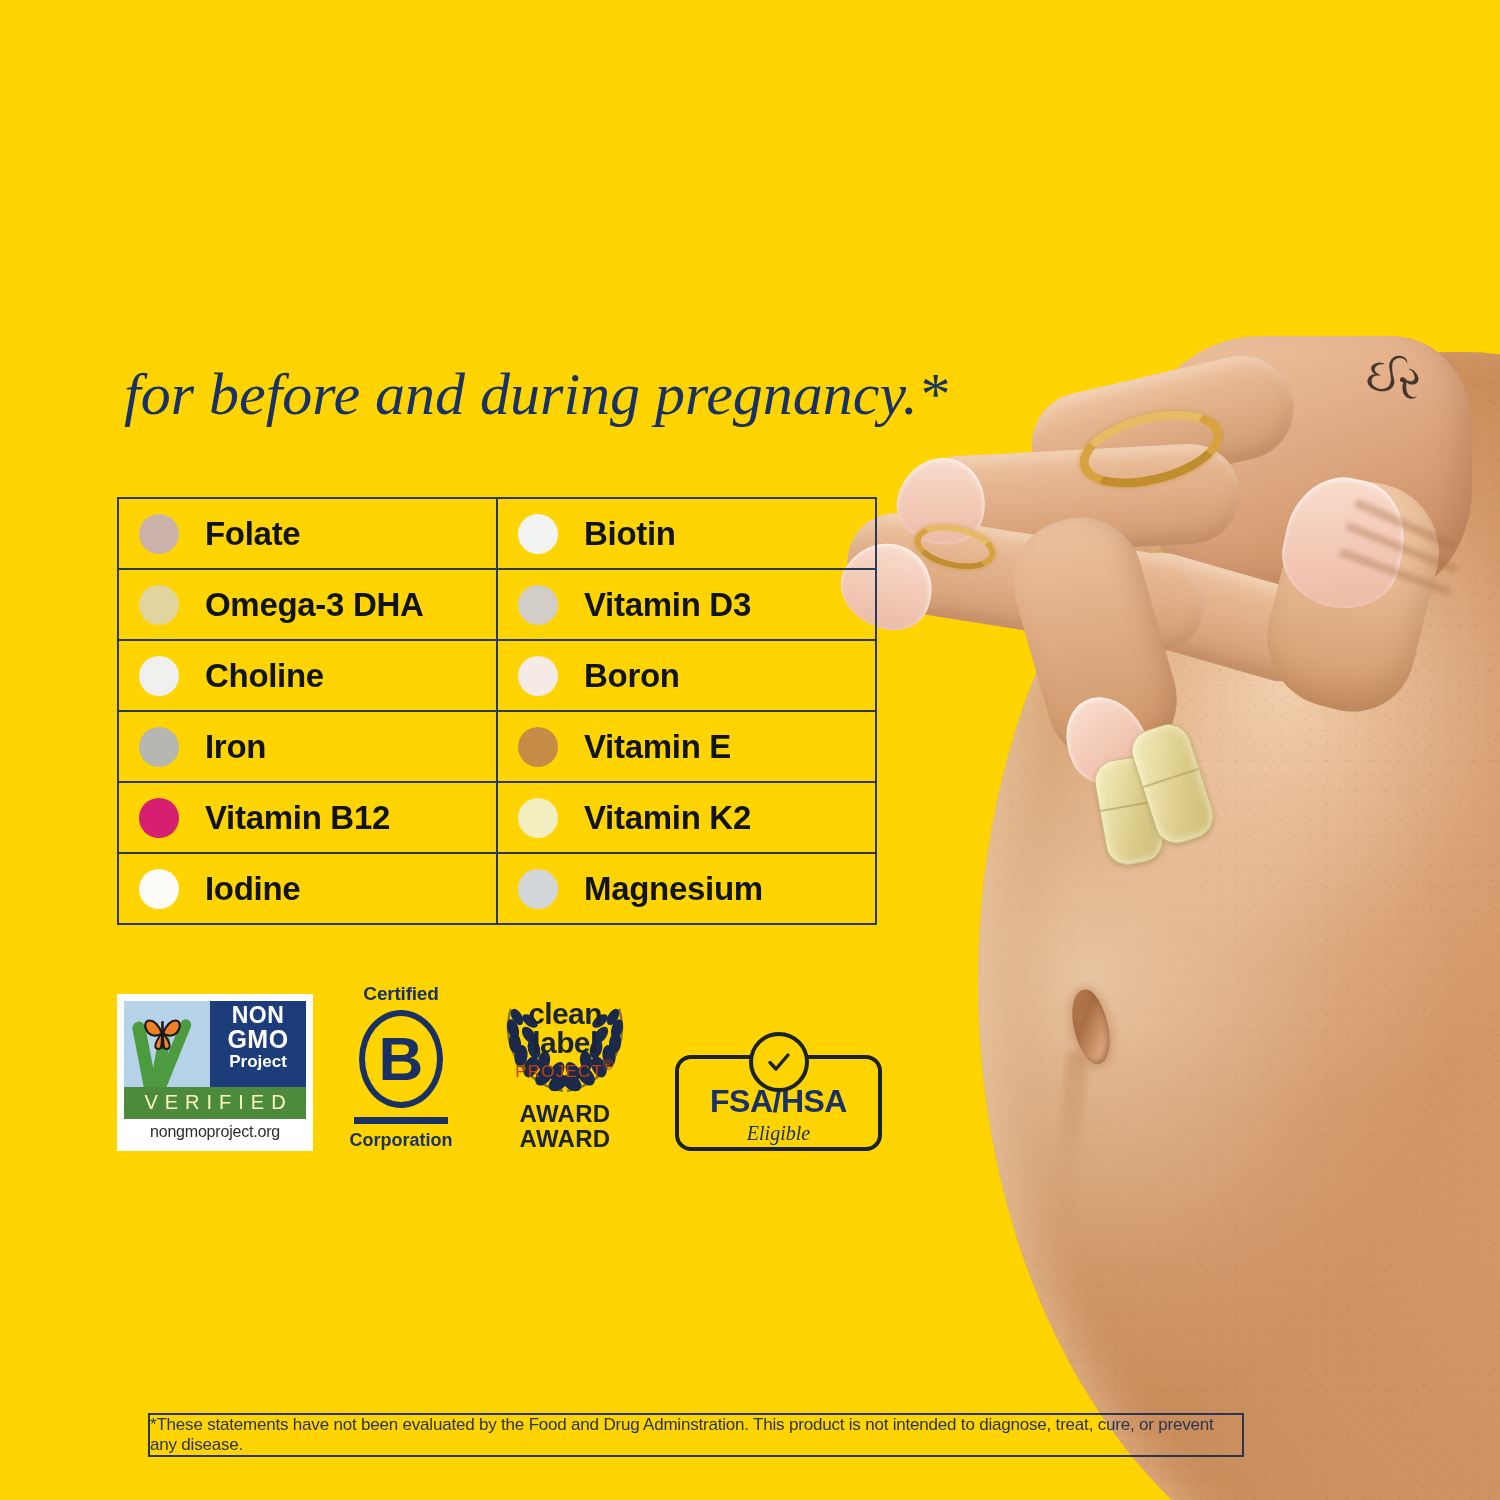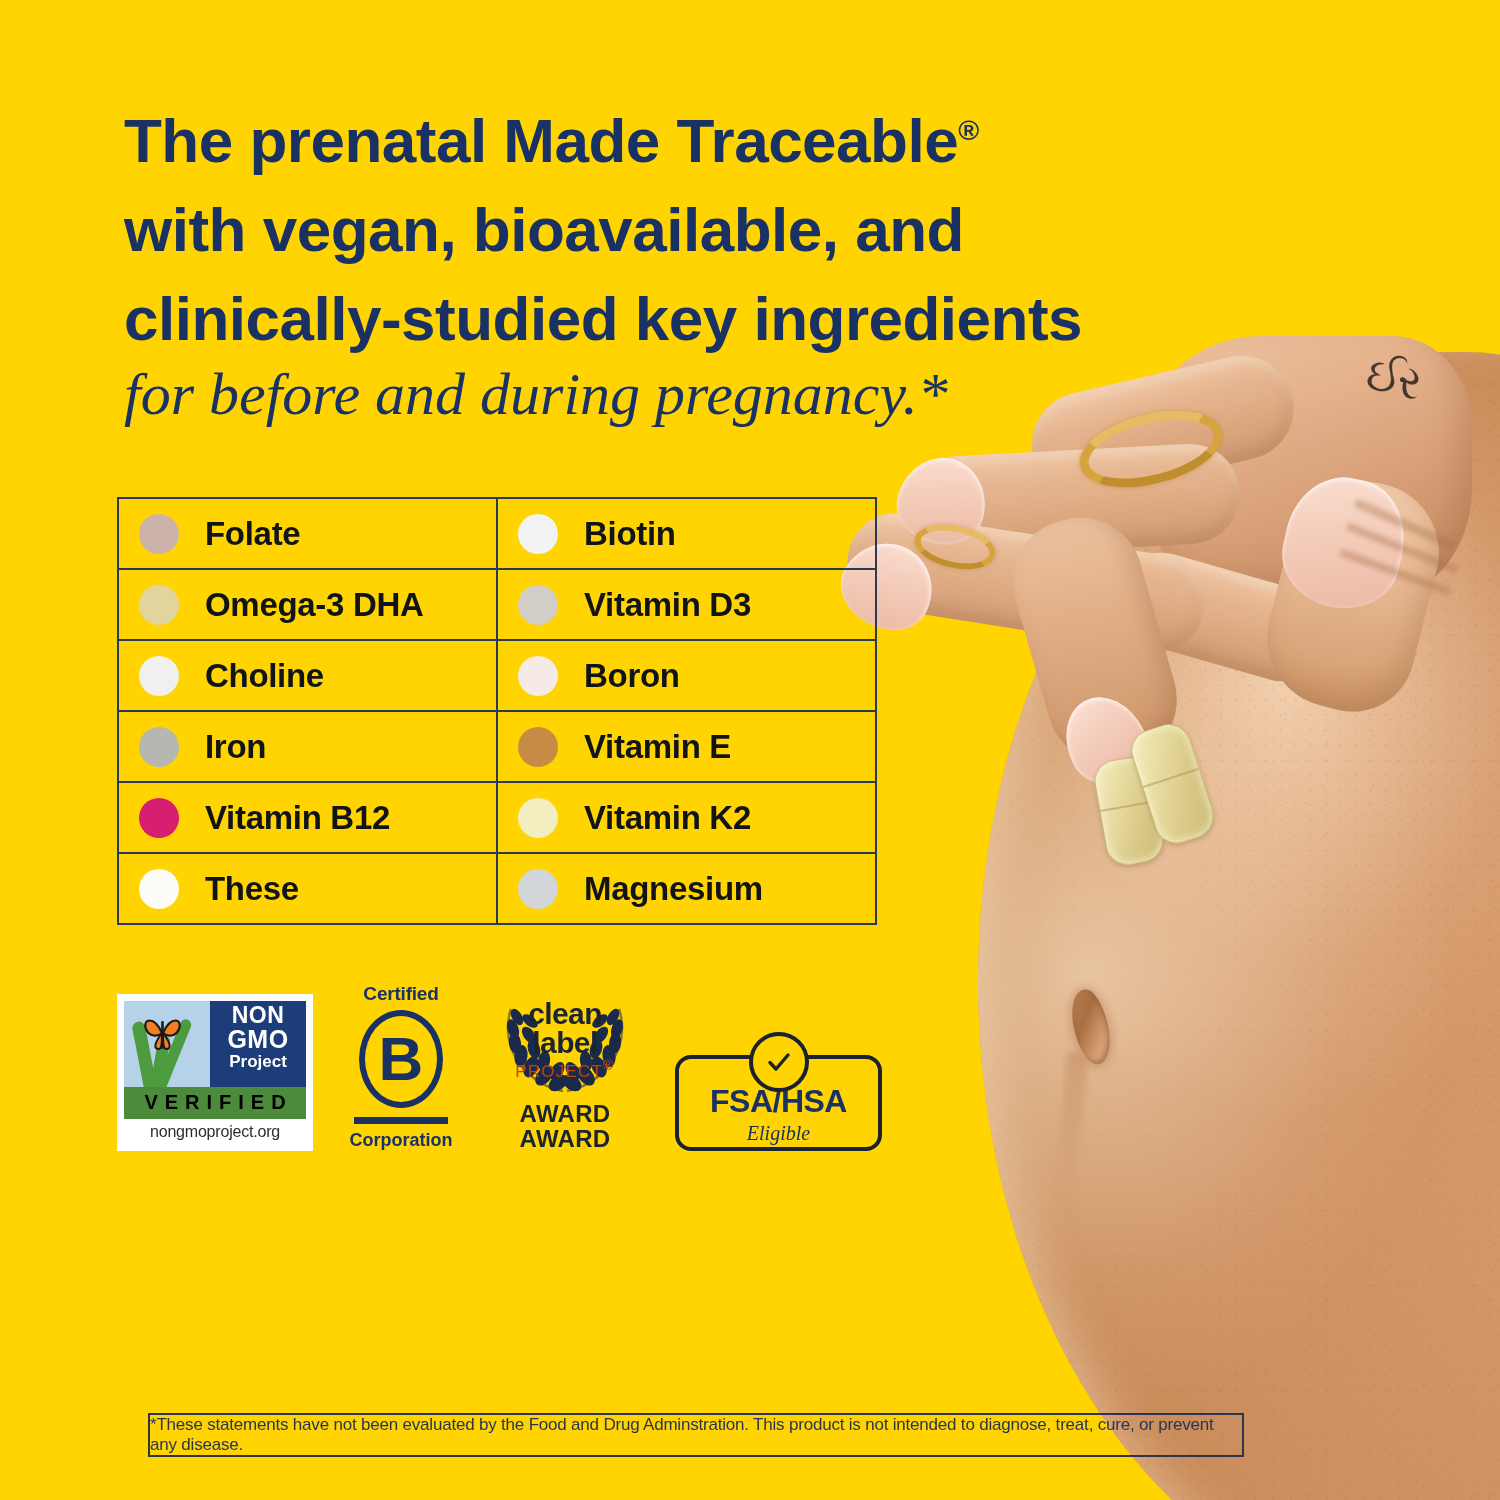--- a/index.html
+++ b/index.html
@@ -329,24 +329,24 @@
     color: #ffffff;
     text-align: center;
     padding-top: 3px;
     box-sizing: border-box;
   }
   .ng-non { font-size: 23px; font-weight: 700; line-height: 23px; letter-spacing: 0.5px; }
   .ng-gmo { font-size: 25px; font-weight: 700; line-height: 25px; letter-spacing: 0.5px; }
   .ng-proj { font-size: 17px; font-weight: 700; line-height: 20px; }
   .nongmo-verified {
     background: #4c8a3c;
-    color: #000000;
+    color: #fef9c3;
     text-align: center;
     font-size: 20px;
-    font-weight: 700;
+    font-weight: 400;
     letter-spacing: 7px;
     padding: 4px 0 5px 7px;
   }
   .nongmo-url {
     text-align: center;
     color: #2c2c2c;
     font-size: 16px;
     padding: 4px 0 3px;
     letter-spacing: -0.2px;
   }
@@ -452,25 +452,20 @@
     <div class="capsules">
       <div class="cap c1">
           <div class="cap-seam"></div>
         </div>
       <div class="cap c2">
           <div class="cap-seam"></div>
         </div>
     </div>
   </div>
 
-  <div class="headline">
-    <div><span>The prenatal Made Traceable</span><sup>®</sup></div>
-    <div>with vegan, bioavailable, and</div>
-    <div>clinically-studied key ingredients</div>
-  </div>
   <div class="subhead">for before and during pregnancy.*</div>
 
   <table class="ing-table">
     <tbody>
       <tr>
         <td>
             <div class="ing-cell">
           <span class="dot" style="background:#cbb3ab"></span>
           <span class="ing-label">Folate</span>
             </div>
@@ -535,21 +530,21 @@
             <div class="ing-cell">
           <span class="dot" style="background:#f2eec0"></span>
           <span class="ing-label">Vitamin K2</span>
             </div>
           </td>
       </tr>
       <tr>
         <td>
             <div class="ing-cell">
           <span class="dot" style="background:#fdfcf8"></span>
-          <span class="ing-label">These</span>
+          <span class="ing-label">Iodine</span>
             </div>
           </td>
         <td>
             <div class="ing-cell">
           <span class="dot" style="background:#d3d6d9"></span>
           <span class="ing-label">Magnesium</span>
             </div>
           </td>
       </tr>
     </tbody>

